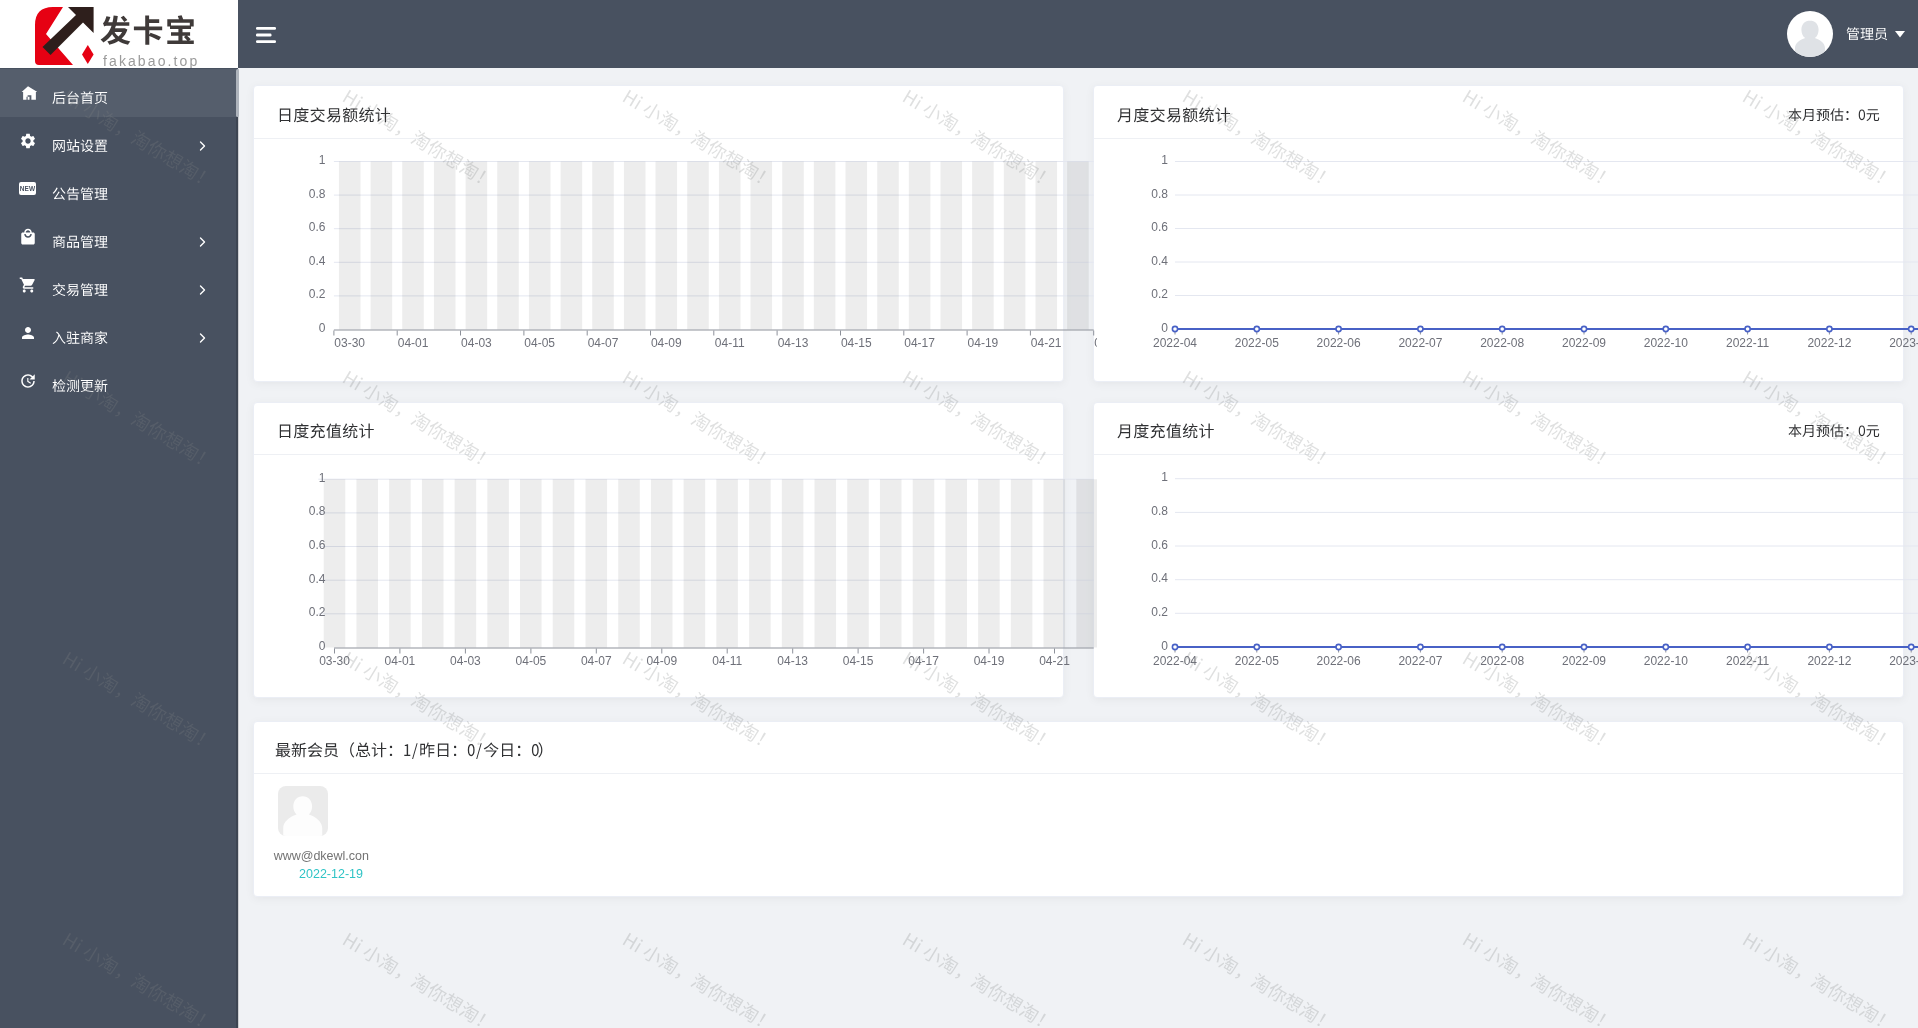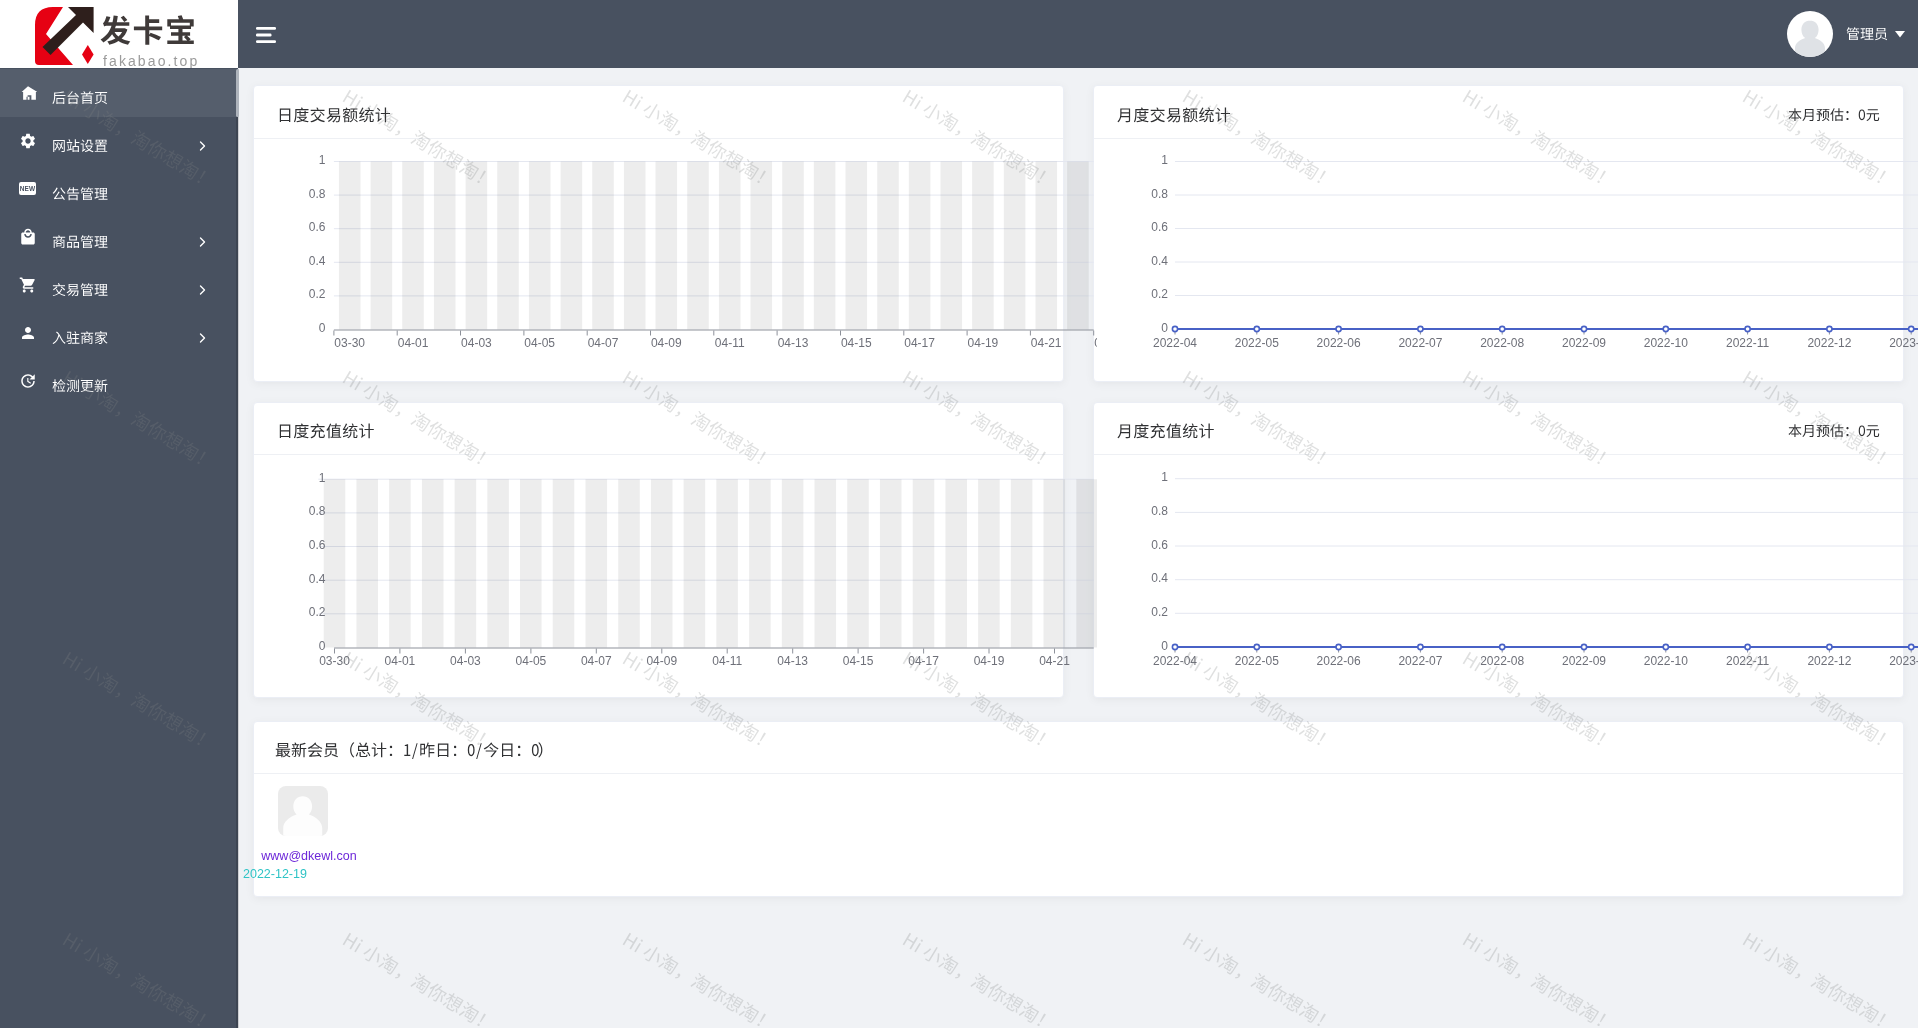--- a/index.html
+++ b/index.html
@@ -354,22 +354,22 @@
     <text x="68" y="114.2" font-size="12" fill="#6E7079" text-anchor="end" font-family="Liberation Sans">0.4</text>
     <text x="68" y="147.8" font-size="12" fill="#6E7079" text-anchor="end" font-family="Liberation Sans">0.2</text>
     <text x="68" y="181.5" font-size="12" fill="#6E7079" text-anchor="end" font-family="Liberation Sans">0</text>
   </svg>
 <div style="position:absolute;left:278px;top:786px;width:50px;height:50px;background:#ebebeb;border-radius:8px;overflow:hidden">
 <svg width="50" height="50">
       <g fill="#fdfdfd">
 <path d="M24.7 10.2c-5.3 0-9.4 4.1-9.4 10.3 0 3.3 1.2 6.1 3.2 7.9-7.3 2.3-13.3 7.6-13.3 13.5V50h39V41.9c0-5.9-6-11.2-13.3-13.5 2-1.8 3.2-4.6 3.2-7.9 0-6.2-4.1-10.3-9.4-10.3z"></path>
 </g>
     </svg></div>
-<div style="position:absolute;left:249px;top:849px;width:120px;text-align:center;font-size:12.5px;color:#6d28d9">www@dkewl.con</div>
-<div style="position:absolute;left:243px;top:867px;width:120px;text-align:left;font-size:12.5px;color:#2fc4c6">2022-12-19</div>
+<div style="position:absolute;left:249px;top:849px;width:120px;text-align:right;font-size:12.5px;color:#737373">www@dkewl.con</div>
+<div style="position:absolute;left:243px;top:867px;width:120px;text-align:right;font-size:12.5px;color:#2fc4c6">2022-12-19</div>
 <svg style="position:absolute;left:0;top:0;pointer-events:none" width="1918" height="1028">
     <defs>
       <path id="wmp" d="M1.9 0H3.6V-6.4H9.9V0H11.6V-13.6H9.9V-7.9H3.6V-13.6H1.9Z M15.5 0H17.2V-10H15.5ZM16.3 -12.1C17 -12.1 17.4 -12.6 17.4 -13.2C17.4 -13.9 17 -14.3 16.3 -14.3C15.7 -14.3 15.2 -13.9 15.2 -13.2C15.2 -12.6 15.7 -12.1 16.3 -12.1Z M32.2 -15.3V-0.4C32.2 -0.1 32 0 31.7 0.1C31.3 0.1 29.9 0.1 28.6 0C28.8 0.4 29.1 1.1 29.2 1.5C30.9 1.5 32.1 1.5 32.7 1.2C33.4 1 33.7 0.6 33.7 -0.4V-15.3ZM36.6 -10.6C38.2 -7.9 39.7 -4.4 40.2 -2.2L41.7 -2.8C41.2 -5.1 39.6 -8.5 38 -11.1ZM27.3 -10.9C26.9 -8.5 25.8 -5.3 24.2 -3.3C24.6 -3.1 25.2 -2.8 25.5 -2.6C27.2 -4.6 28.3 -8 28.9 -10.7Z M44.1 -14.3C45.1 -13.8 46.4 -13.1 47 -12.6L47.9 -13.6C47.2 -14.1 46 -14.8 45 -15.3ZM43.1 -9.3C44 -8.8 45.3 -8.1 45.9 -7.6L46.7 -8.8C46.1 -9.2 44.8 -9.8 43.9 -10.2ZM43.6 0.2 44.9 1.1C45.7 -0.6 46.7 -2.9 47.4 -4.8L46.3 -5.7C45.5 -3.6 44.4 -1.2 43.6 0.2ZM50.2 -15.6C49.4 -13.3 48 -11 46.5 -9.5C46.8 -9.3 47.4 -8.9 47.6 -8.7C48.3 -9.5 49 -10.5 49.7 -11.5H58.1C58.1 -3.6 57.9 -0.7 57.4 -0.1C57.2 0.2 57 0.2 56.7 0.2C56.2 0.2 55.1 0.2 53.9 0.1C54.2 0.5 54.4 1 54.4 1.4C55.4 1.5 56.5 1.5 57.2 1.4C57.8 1.4 58.2 1.2 58.6 0.6C59.2 -0.2 59.4 -3.1 59.5 -12C59.5 -12.2 59.5 -12.8 59.5 -12.8H50.4C50.8 -13.6 51.2 -14.4 51.5 -15.2ZM49 -4.6V-1.2H56.3V-4.6H55.1V-2.3H53.2V-5.5H57.1V-6.6H53.2V-8.4H56.3V-9.5H51.3C51.5 -10 51.7 -10.4 51.9 -10.9L50.8 -11.2C50.2 -9.8 49.4 -8.4 48.4 -7.4C48.7 -7.3 49.3 -7 49.5 -6.9C49.9 -7.3 50.3 -7.8 50.7 -8.4H52V-6.6H48V-5.5H52V-2.3H50.1V-4.6Z M64.1 2C66 1.3 67.3 -0.2 67.3 -2.2C67.3 -3.5 66.7 -4.3 65.7 -4.3C65 -4.3 64.3 -3.9 64.3 -3C64.3 -2.1 65 -1.7 65.7 -1.7L66 -1.7C65.9 -0.5 65.1 0.4 63.7 1Z M81.7 -14.3C82.7 -13.8 84 -13.1 84.6 -12.6L85.5 -13.6C84.8 -14.1 83.6 -14.8 82.6 -15.3ZM80.7 -9.3C81.6 -8.8 82.9 -8.1 83.5 -7.6L84.3 -8.8C83.7 -9.2 82.4 -9.8 81.5 -10.2ZM81.2 0.2 82.5 1.1C83.3 -0.6 84.3 -2.9 85 -4.8L83.9 -5.7C83.1 -3.6 82 -1.2 81.2 0.2ZM87.8 -15.6C87 -13.3 85.6 -11 84.1 -9.5C84.4 -9.3 85 -8.9 85.2 -8.7C85.9 -9.5 86.6 -10.5 87.3 -11.5H95.7C95.7 -3.6 95.5 -0.7 95 -0.1C94.8 0.2 94.6 0.2 94.3 0.2C93.8 0.2 92.7 0.2 91.5 0.1C91.8 0.5 92 1 92 1.4C93 1.5 94.1 1.5 94.8 1.4C95.4 1.4 95.8 1.2 96.2 0.6C96.8 -0.2 97 -3.1 97.1 -12C97.1 -12.2 97.1 -12.8 97.1 -12.8H88C88.4 -13.6 88.8 -14.4 89.1 -15.2ZM86.6 -4.6V-1.2H93.9V-4.6H92.7V-2.3H90.8V-5.5H94.7V-6.6H90.8V-8.4H93.9V-9.5H88.9C89.1 -10 89.3 -10.4 89.5 -10.9L88.4 -11.2C87.8 -9.8 87 -8.4 86 -7.4C86.3 -7.3 86.9 -7 87.1 -6.9C87.5 -7.3 87.9 -7.8 88.3 -8.4H89.6V-6.6H85.6V-5.5H89.6V-2.3H87.7V-4.6Z M107.1 -7.6C106.6 -5.4 105.7 -3.2 104.6 -1.8C104.9 -1.6 105.5 -1.2 105.7 -1C106.9 -2.6 107.9 -4.9 108.5 -7.3ZM112.8 -7.3C113.8 -5.4 114.8 -2.8 115.1 -1.1L116.4 -1.5C116.1 -3.2 115.1 -5.8 114.1 -7.8ZM107.4 -15.5C106.8 -12.7 105.7 -10.1 104.3 -8.4C104.7 -8.2 105.2 -7.7 105.5 -7.5C106.1 -8.3 106.8 -9.5 107.3 -10.7H110.1V-0.2C110.1 0 110 0.1 109.8 0.1C109.5 0.1 108.8 0.1 107.9 0.1C108.1 0.5 108.3 1.1 108.4 1.5C109.5 1.5 110.3 1.4 110.8 1.2C111.3 1 111.5 0.6 111.5 -0.2V-10.7H115C114.8 -9.7 114.7 -8.8 114.5 -8.1L115.7 -7.8C116 -8.8 116.3 -10.5 116.5 -11.8L115.6 -12L115.4 -12H107.8C108.2 -13 108.5 -14.1 108.8 -15.2ZM103.7 -15.5C102.6 -12.7 100.9 -9.9 99.1 -8.1C99.4 -7.8 99.7 -7 99.9 -6.7C100.5 -7.4 101.1 -8.2 101.8 -9V1.4H103.1V-11.1C103.8 -12.4 104.5 -13.7 105 -15.1Z M122.8 -3.7V-0.7C122.8 0.7 123.4 1.1 125.4 1.1C125.8 1.1 128.8 1.1 129.2 1.1C130.9 1.1 131.3 0.5 131.5 -1.8C131.1 -1.9 130.6 -2.1 130.3 -2.3C130.2 -0.4 130 -0.2 129.1 -0.2C128.5 -0.2 126 -0.2 125.5 -0.2C124.4 -0.2 124.2 -0.3 124.2 -0.8V-3.7ZM125.3 -4.3C126.1 -3.5 127.2 -2.3 127.8 -1.6L128.8 -2.4C128.2 -3.1 127.1 -4.3 126.2 -5.1ZM131.8 -3.7C132.5 -2.5 133.5 -0.9 133.9 0.1L135.2 -0.5C134.8 -1.5 133.8 -3.1 133 -4.3ZM120.2 -3.9C119.9 -2.7 119.2 -1.1 118.5 -0.1L119.7 0.5C120.4 -0.5 121 -2.2 121.4 -3.4ZM128.3 -10.6H133V-8.9H128.3ZM128.3 -7.8H133V-6H128.3ZM128.3 -13.4H133V-11.7H128.3ZM127.1 -14.6V-4.9H134.3V-14.6ZM122 -15.5V-12.8H118.6V-11.6H121.8C120.9 -9.7 119.6 -7.8 118.2 -6.8C118.5 -6.5 118.9 -6.1 119.1 -5.8C120.1 -6.7 121.2 -8.1 122 -9.6V-4.7H123.3V-9.2C124.1 -8.5 125.2 -7.6 125.7 -7.2L126.4 -8.3C125.9 -8.7 124.1 -10 123.3 -10.5V-11.6H126.3V-12.8H123.3V-15.5Z M138.1 -14.3C139.1 -13.8 140.4 -13.1 141 -12.6L141.9 -13.6C141.2 -14.1 140 -14.8 139 -15.3ZM137.1 -9.3C138 -8.8 139.3 -8.1 139.9 -7.6L140.7 -8.8C140.1 -9.2 138.8 -9.8 137.9 -10.2ZM137.6 0.2 138.9 1.1C139.7 -0.6 140.7 -2.9 141.4 -4.8L140.3 -5.7C139.5 -3.6 138.4 -1.2 137.6 0.2ZM144.2 -15.6C143.4 -13.3 142 -11 140.5 -9.5C140.8 -9.3 141.4 -8.9 141.6 -8.7C142.3 -9.5 143 -10.5 143.7 -11.5H152.1C152.1 -3.6 151.9 -0.7 151.4 -0.1C151.2 0.2 151 0.2 150.7 0.2C150.2 0.2 149.1 0.2 147.9 0.1C148.2 0.5 148.4 1 148.4 1.4C149.4 1.5 150.5 1.5 151.2 1.4C151.8 1.4 152.2 1.2 152.6 0.6C153.2 -0.2 153.4 -3.1 153.5 -12C153.5 -12.2 153.5 -12.8 153.5 -12.8H144.4C144.8 -13.6 145.2 -14.4 145.5 -15.2ZM143 -4.6V-1.2H150.3V-4.6H149.1V-2.3H147.2V-5.5H151.1V-6.6H147.2V-8.4H150.3V-9.5H145.3C145.5 -10 145.7 -10.4 145.9 -10.9L144.8 -11.2C144.2 -9.8 143.4 -8.4 142.4 -7.4C142.7 -7.3 143.3 -7 143.5 -6.9C143.9 -7.3 144.3 -7.8 144.7 -8.4H146V-6.6H142V-5.5H146V-2.3H144.1V-4.6Z M159.2 -4.5H160.4L160.8 -11.7L160.8 -13.8H158.8L158.8 -11.7ZM159.8 0.1C160.5 0.1 161 -0.4 161 -1.1C161 -1.9 160.5 -2.4 159.8 -2.4C159.2 -2.4 158.6 -1.9 158.6 -1.1C158.6 -0.4 159.2 0.1 159.8 0.1Z"></path>
     </defs>
     <use href="#wmp" xlink:href="#wmp" transform="translate(61,100.5) rotate(31)" fill="#808285" fill-opacity="0.25"></use>
     <use href="#wmp" xlink:href="#wmp" transform="translate(341,100.5) rotate(31)" fill="#808285" fill-opacity="0.25"></use>
     <use href="#wmp" xlink:href="#wmp" transform="translate(621,100.5) rotate(31)" fill="#808285" fill-opacity="0.25"></use>
     <use href="#wmp" xlink:href="#wmp" transform="translate(901,100.5) rotate(31)" fill="#808285" fill-opacity="0.25"></use>
     <use href="#wmp" xlink:href="#wmp" transform="translate(1181,100.5) rotate(31)" fill="#808285" fill-opacity="0.25"></use>
     <use href="#wmp" xlink:href="#wmp" transform="translate(1461,100.5) rotate(31)" fill="#808285" fill-opacity="0.25"></use>

